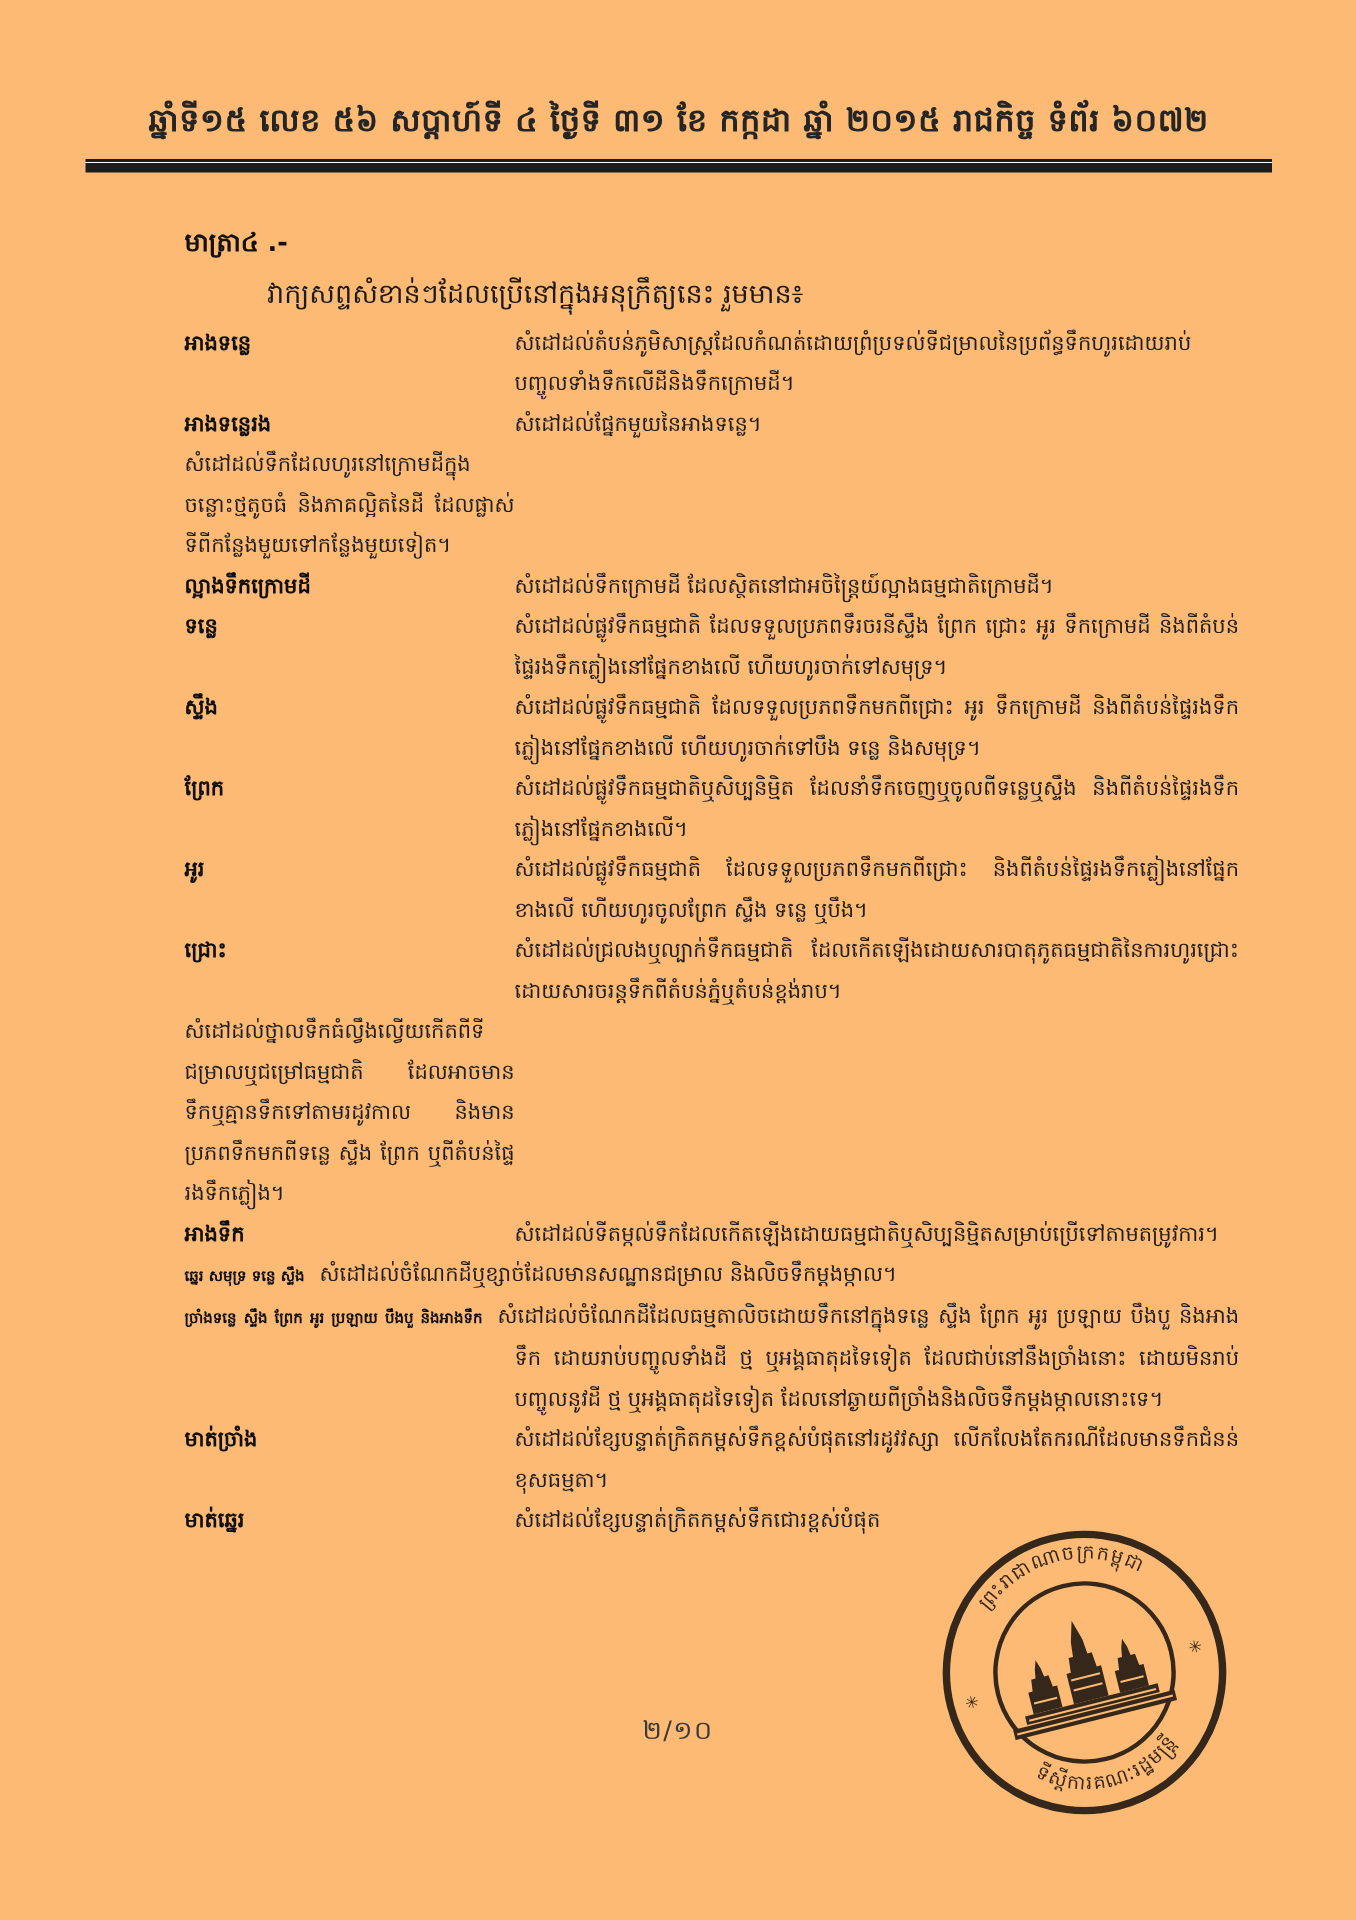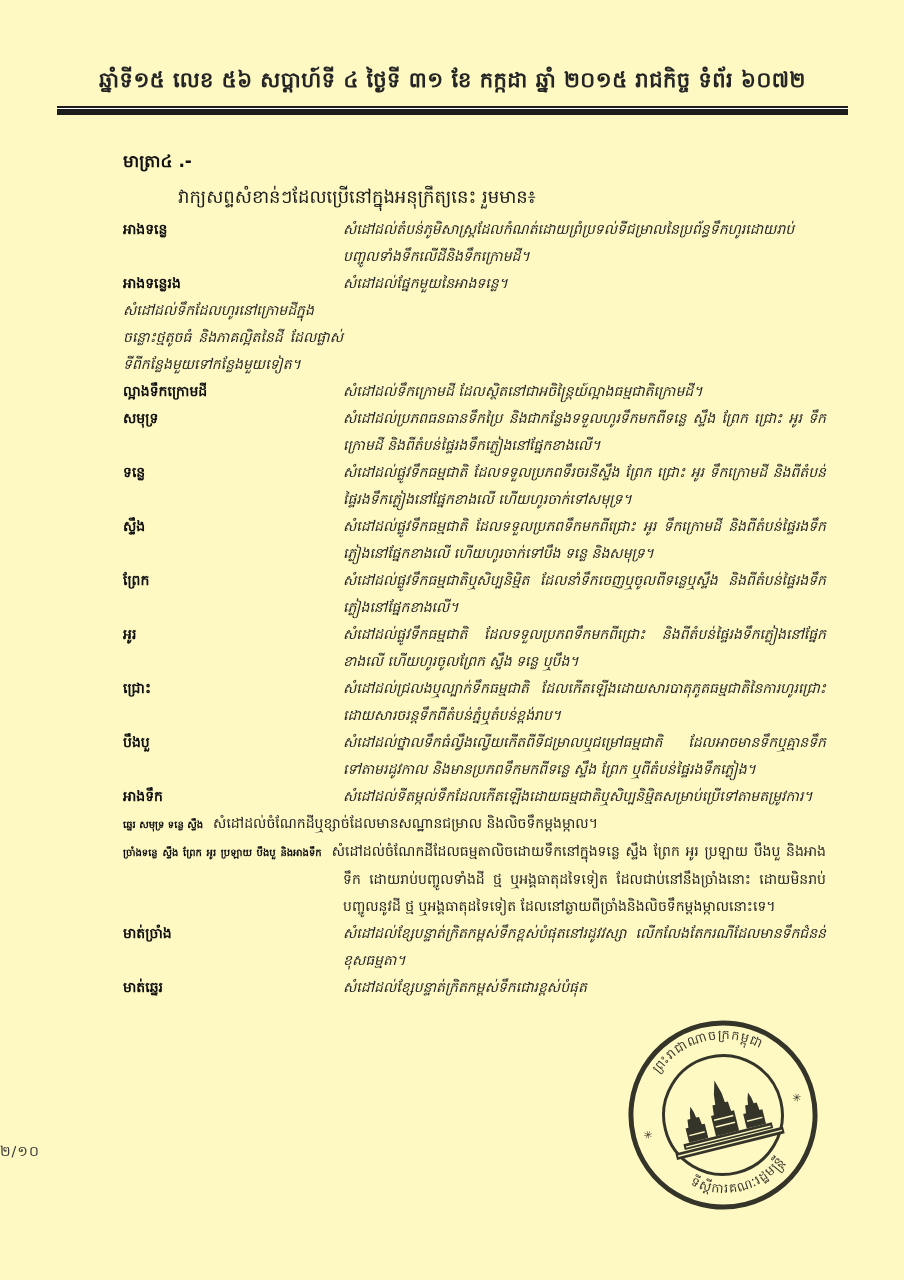--- a/index.html
+++ b/index.html
@@ -1,41 +1,41 @@
 <!DOCTYPE html>
 <html><head>
 <meta charset="utf-8">
 <style>
   html,body{margin:0;padding:0;background:#ffffff;}
   body{width:904px;height:1280px;overflow:hidden;font-family:"DejaVu Sans",sans-serif;}
-  .page{position:relative;width:904px;height:1280px;background:#fef9c3;overflow:hidden;color:#1b1b1b;}
+  .page{position:relative;width:904px;height:1280px;background:#fdba74;overflow:hidden;color:#1b1b1b;}
 
   
   .gz-header{position:absolute;top:66px;left:57px;width:791px;text-align:center;
              font-size:21px;font-weight:bold;letter-spacing:.5px;color:#252525;
              white-space:nowrap;overflow:hidden;}
   .gz-rule{position:absolute;top:106px;left:57px;width:791px;height:9px;
            background:linear-gradient(#1d1d1d 0 2px,#ffffff 2px 3px,#1d1d1d 3px 9px);}
 
   
   .content{position:absolute;top:134px;left:123px;width:703px;}
   .article-heading{font-size:17px;font-weight:bold;color:#111;margin:16px 0 8px 0;}
   .intro{font-size:18px;margin:0 0 6px 55px;line-height:27px;}
 
   .def-list{width:100%;}
   .row{display:grid;grid-template-columns:220px 1fr;align-items:start;}
   .term{font-weight:bold;font-size:14px;line-height:27px;padding-right:8px;color:#0f0f0f;}
-  .def{font-size:14px;line-height:27px;text-align:justify;overflow-wrap:anywhere;color:#1e1e1e;font-style:italic;}
+  .def{font-size:14px;line-height:27px;text-align:justify;overflow-wrap:anywhere;color:#1e1e1e;}
   .row-wide{margin:0;padding-left:220px;text-indent:-220px;font-size:14px;line-height:27px;
             text-align:justify;overflow-wrap:anywhere;color:#1e1e1e;}
   .term-inline{font-weight:bold;font-size:10px;color:#0f0f0f;padding-right:10px;}
 
   
-  .page-number{position:absolute;top:1142px;left:0;width:904px;
-               font-size:14px;color:#3a3a3a;letter-spacing:1px;}
+  .page-number{position:absolute;top:1142px;left:0;width:904px;text-align:center;
+               font-size:17px;color:#3a3a3a;letter-spacing:1px;}
 
   
   .seal{position:absolute;left:624px;top:1016px;width:198px;height:198px;
         transform:rotate(-14deg);opacity:.9;mix-blend-mode:multiply;}
 </style>
 </head>
 <body>
 
 <div class="page">
 
@@ -57,45 +57,40 @@
         <div class="def">សំដៅដល់ផ្នែកមួយនៃអាងទន្លេ។</div>
       </div>
       <div class="row">
         <div class="def">សំដៅដល់ទឹកដែលហូរនៅក្រោមដីក្នុងចន្លោះថ្មតូចធំ និងភាគល្អិតនៃដី ដែលផ្លាស់ទីពីកន្លែងមួយទៅកន្លែងមួយទៀត។</div>
       </div>
       <div class="row">
         <div class="term">ល្អាងទឹកក្រោមដី</div>
         <div class="def">សំដៅដល់ទឹកក្រោមដី ដែលស្ថិតនៅជាអចិន្ត្រៃយ៍ល្អាងធម្មជាតិក្រោមដី។</div>
       </div>
       <div class="row">
-        <div class="term">សមុទ្រ</div>
-        <div class="def">សំដៅដល់ប្រភពធនធានទឹកប្រៃ និងជាកន្លែងទទួលហូរទឹកមកពីទន្លេ ស្ទឹង ព្រែក ជ្រោះ អូរ ទឹកក្រោមដី និងពីតំបន់ផ្ទៃរងទឹកភ្លៀងនៅផ្នែកខាងលើ។</div>
-      </div>
-      <div class="row">
         <div class="term">ទន្លេ</div>
         <div class="def">សំដៅដល់ផ្លូវទឹកធម្មជាតិ ដែលទទួលប្រភពទឹរចរនីស្ទឹង ព្រែក ជ្រោះ អូរ ទឹកក្រោមដី និងពីតំបន់ផ្ទៃរងទឹកភ្លៀងនៅផ្នែកខាងលើ ហើយហូរចាក់ទៅសមុទ្រ។</div>
       </div>
       <div class="row">
         <div class="term">ស្ទឹង</div>
         <div class="def">សំដៅដល់ផ្លូវទឹកធម្មជាតិ ដែលទទួលប្រភពទឹកមកពីជ្រោះ អូរ ទឹកក្រោមដី និងពីតំបន់ផ្ទៃរងទឹកភ្លៀងនៅផ្នែកខាងលើ ហើយហូរចាក់ទៅបឹង ទន្លេ និងសមុទ្រ។</div>
       </div>
       <div class="row">
         <div class="term">ព្រែក</div>
         <div class="def">សំដៅដល់ផ្លូវទឹកធម្មជាតិឬសិប្បនិម្មិត ដែលនាំទឹកចេញឬចូលពីទន្លេឬស្ទឹង និងពីតំបន់ផ្ទៃរងទឹកភ្លៀងនៅផ្នែកខាងលើ។</div>
       </div>
       <div class="row">
         <div class="term">អូរ</div>
         <div class="def">សំដៅដល់ផ្លូវទឹកធម្មជាតិ ដែលទទួលប្រភពទឹកមកពីជ្រោះ និងពីតំបន់ផ្ទៃរងទឹកភ្លៀងនៅផ្នែកខាងលើ ហើយហូរចូលព្រែក ស្ទឹង ទន្លេ ឬបឹង។</div>
       </div>
       <div class="row">
         <div class="term">ជ្រោះ</div>
         <div class="def">សំដៅដល់ជ្រលងឬល្បាក់ទឹកធម្មជាតិ ដែលកើតឡើងដោយសារបាតុភូតធម្មជាតិនៃការហូរជ្រោះដោយសារចរន្តទឹកពីតំបន់ភ្នំឬតំបន់ខ្ពង់រាប។</div>
       </div>
       <div class="row">
-        <div class="term">បឹងបួ</div>
         <div class="def">សំដៅដល់ថ្នាលទឹកធំល្វឹងល្វើយកើតពីទីជម្រាលឬជម្រៅធម្មជាតិ ដែលអាចមានទឹកឬគ្មានទឹកទៅតាមរដូវកាល និងមានប្រភពទឹកមកពីទន្លេ ស្ទឹង ព្រែក ឬពីតំបន់ផ្ទៃរងទឹកភ្លៀង។</div>
       </div>
       <div class="row">
         <div class="term">អាងទឹក</div>
         <div class="def">សំដៅដល់ទីតម្កល់ទឹកដែលកើតឡើងដោយធម្មជាតិឬសិប្បនិម្មិតសម្រាប់ប្រើទៅតាមតម្រូវការ។</div>
       </div>
 
       <p class="row-wide"><span class="term-inline">ឆ្នេរ សមុទ្រ ទន្លេ ស្ទឹង</span><span class="def-inline">សំដៅដល់ចំណែកដីឬខ្សាច់ដែលមានសណ្ឋានជម្រាល និងលិចទឹកម្តងម្កាល។</span></p>
 
       <p class="row-wide"><span class="term-inline">ច្រាំងទន្លេ ស្ទឹង ព្រែក អូរ ប្រឡាយ បឹងបួ និងអាងទឹក</span><span class="def-inline">សំដៅដល់ចំណែកដីដែលធម្មតាលិចដោយទឹកនៅក្នុងទន្លេ ស្ទឹង ព្រែក អូរ ប្រឡាយ បឹងបួ និងអាងទឹក ដោយរាប់បញ្ចូលទាំងដី ថ្ម ឬអង្គធាតុដទៃទៀត ដែលជាប់នៅនឹងច្រាំងនោះ ដោយមិនរាប់បញ្ចូលនូវដី ថ្ម ឬអង្គធាតុដទៃទៀត ដែលនៅឆ្ងាយពីច្រាំងនិងលិចទឹកម្តងម្កាលនោះទេ។</span></p>

